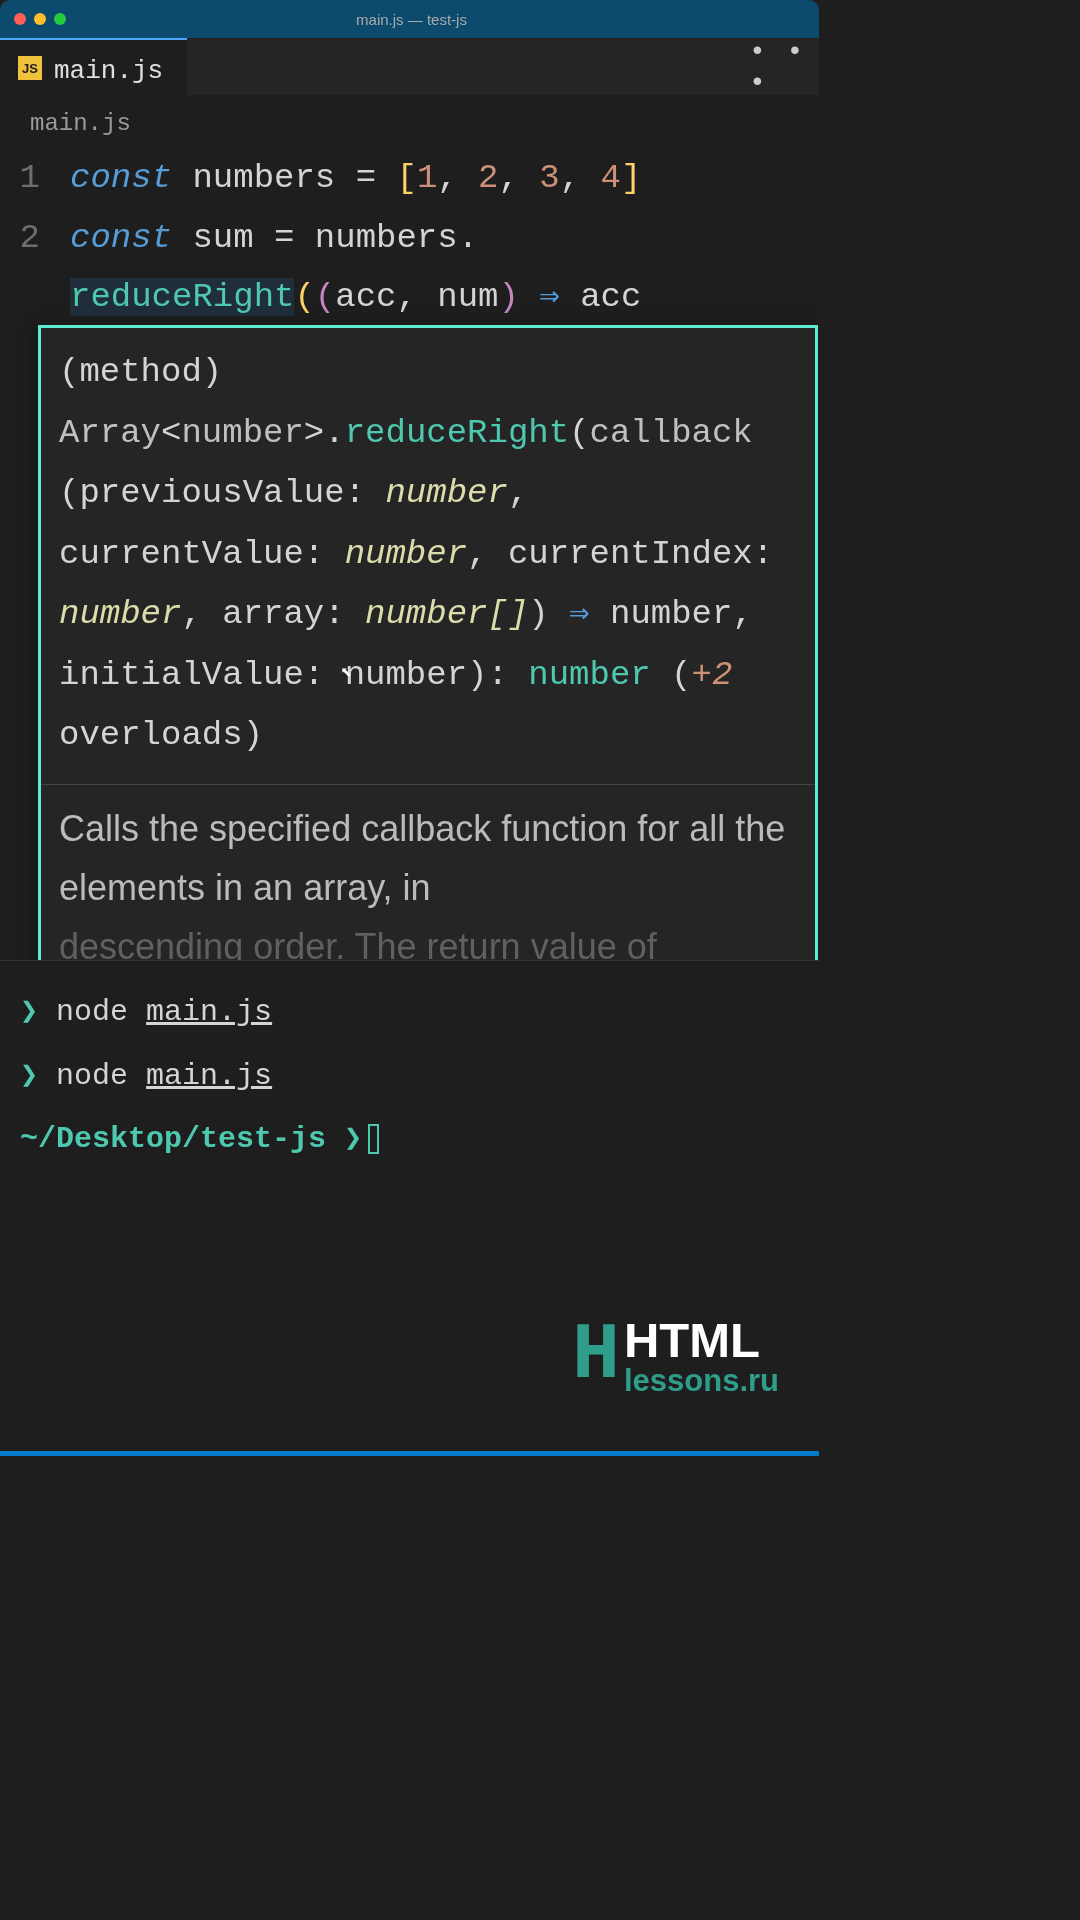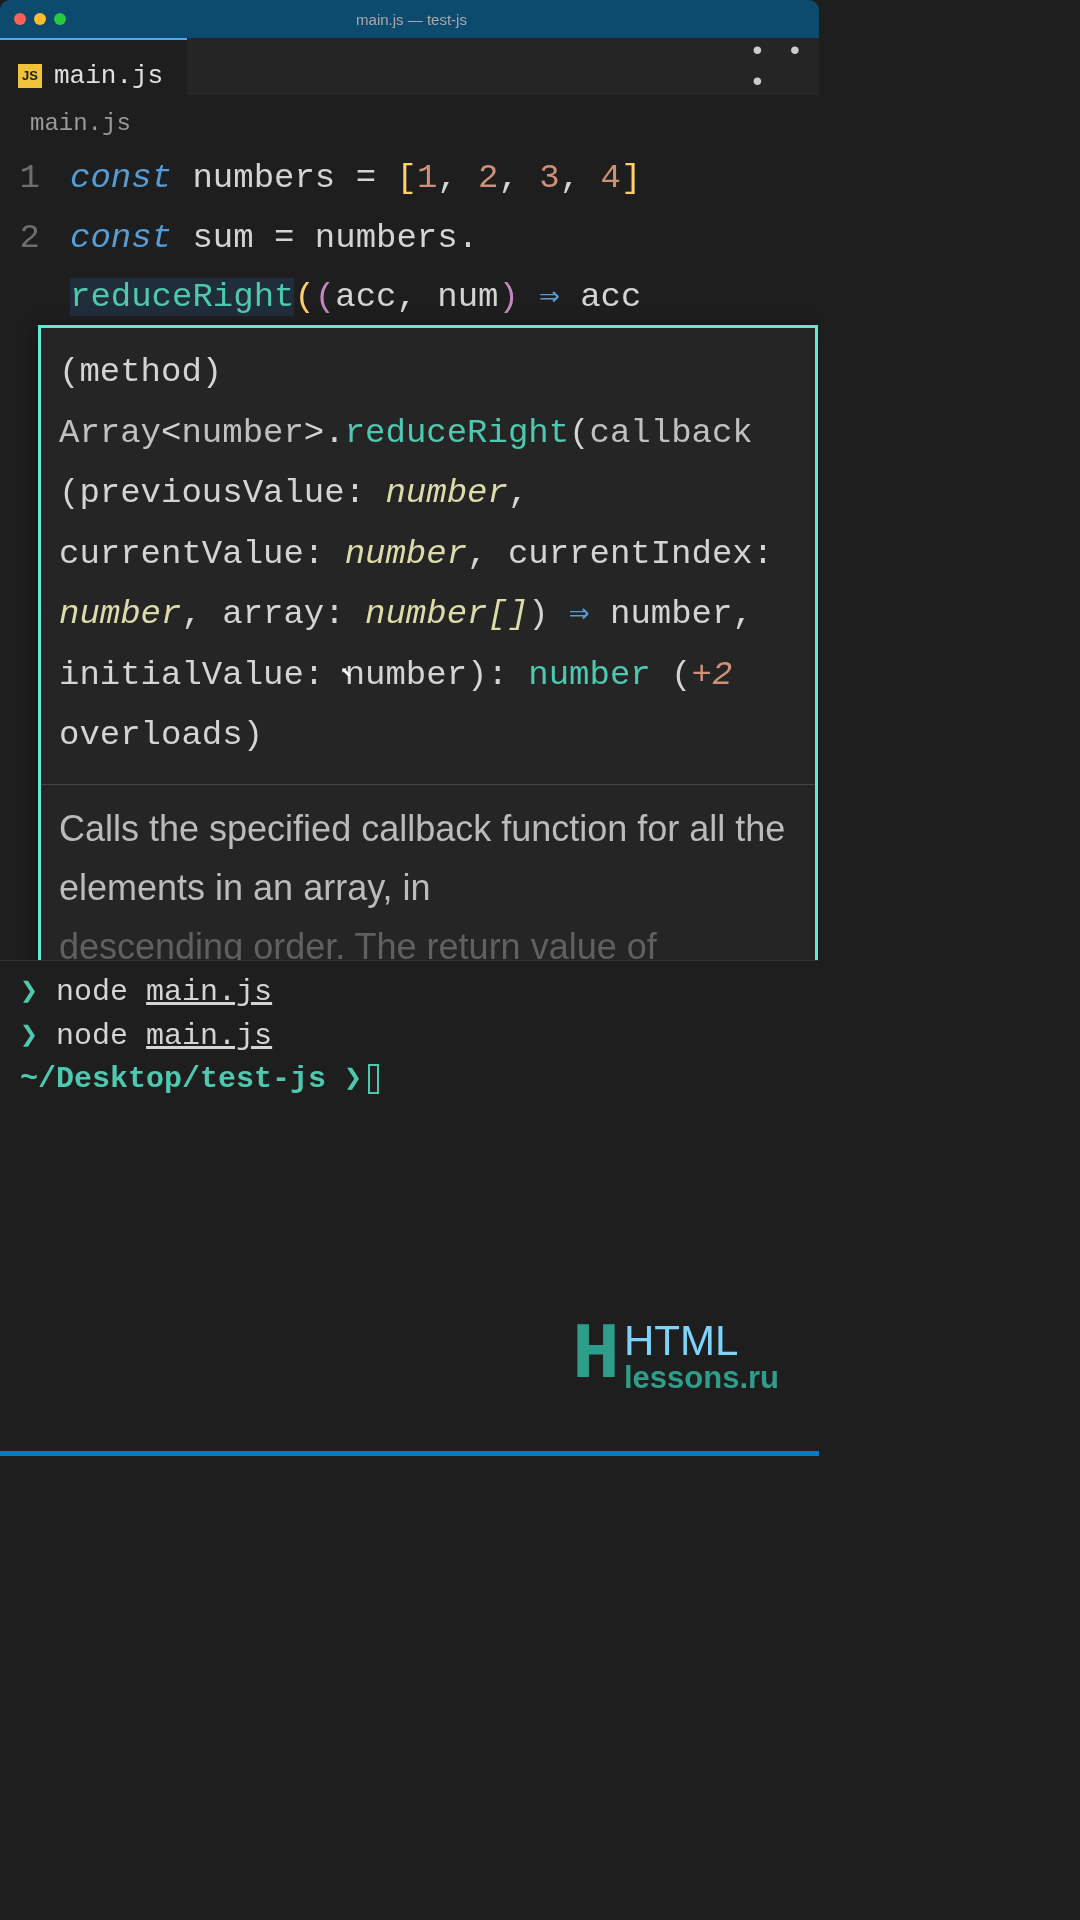--- a/index.html
+++ b/index.html
@@ -41,21 +41,20 @@
 
 .tabbar {
   height: 58px;
   background: #252526;
   display: flex;
   align-items: stretch;
   border-bottom: 1px solid #1e1e1e;
 }
 .tab {
   display: flex;
-  align-items: center;
   gap: 12px;
   padding: 16px 24px 0 18px;
   background: #1e1e1e;
   border-top: 2px solid #4aa9ff;
   position: relative;
 }
 .tab .js-icon {
   width: 24px; height: 24px;
   background: #f0c23c;
   color: #1e1e1e;
@@ -151,21 +150,21 @@
   position: absolute;
   left: 0; right: 0;
   top: 960px;
   bottom: 5px;
   background: #1e1e1e;
   padding: 10px 20px;
   font-size: 30px;
   line-height: 1.45;
   border-top: 1px solid #333;
 }
-.term-line { white-space: pre; }
+.term-line { white-space: pre; margin-top: 20px; }
 .term-prompt { color: #4ec9b0; font-weight: 600; }
 .term-cmd { color: #d4d4d4; }
 .term-file { color: #d4d4d4; text-decoration: underline; }
 .term-out-bracket { color: #d4d4d4; }
 .term-out-num { color: #ce9178; }
 .term-cwd { color: #4ec9b0; font-weight: 600; }
 .term-cursor {
   display: inline-block;
   width: 11px; height: 30px;
   border: 2px solid #4ec9b0;
@@ -183,21 +182,21 @@
   gap: 12px;
 }
 .watermark-h {
   font-size: 80px;
   font-weight: 900;
   color: #2e9d8a;
   letter-spacing: -8px;
   line-height: 1;
 }
 .watermark-text { display: flex; flex-direction: column; line-height: 1; }
-.watermark-big { color: #7dd3fc; font-weight: 400; font-size: 42px; font-family: -apple-system, sans-serif; }
+.watermark-big { color: #ffffff; font-weight: 700; font-size: 49px; font-family: -apple-system, sans-serif; }
 .watermark-small { color: #2e9d8a; font-weight: 600; font-size: 31px; font-family: -apple-system, sans-serif; }
 
 
 .statusbar { position: absolute; bottom: 0; left: 0; right: 0; height: 5px; background: #007acc; }
 
 
 .mouse-cursor {
   position: absolute;
   left: 340px;
   top: 660px;

